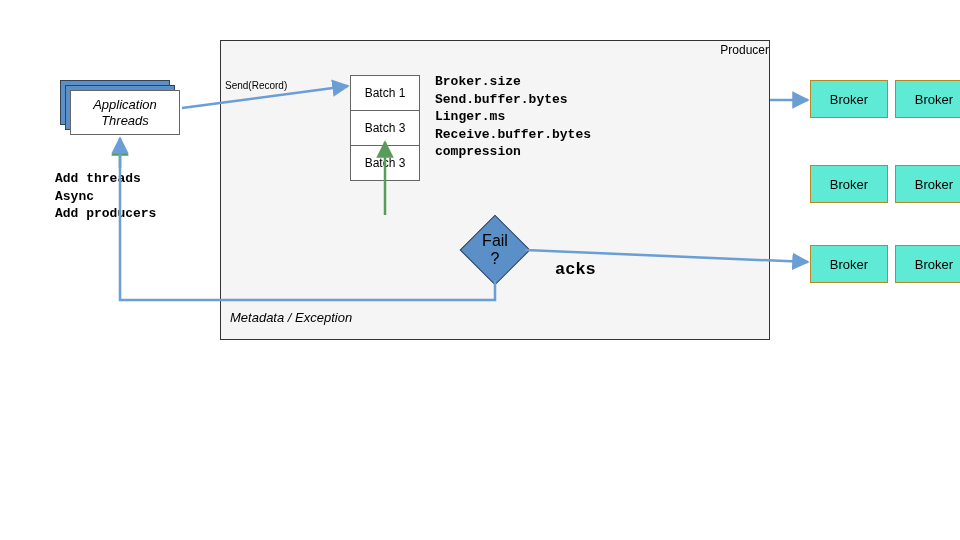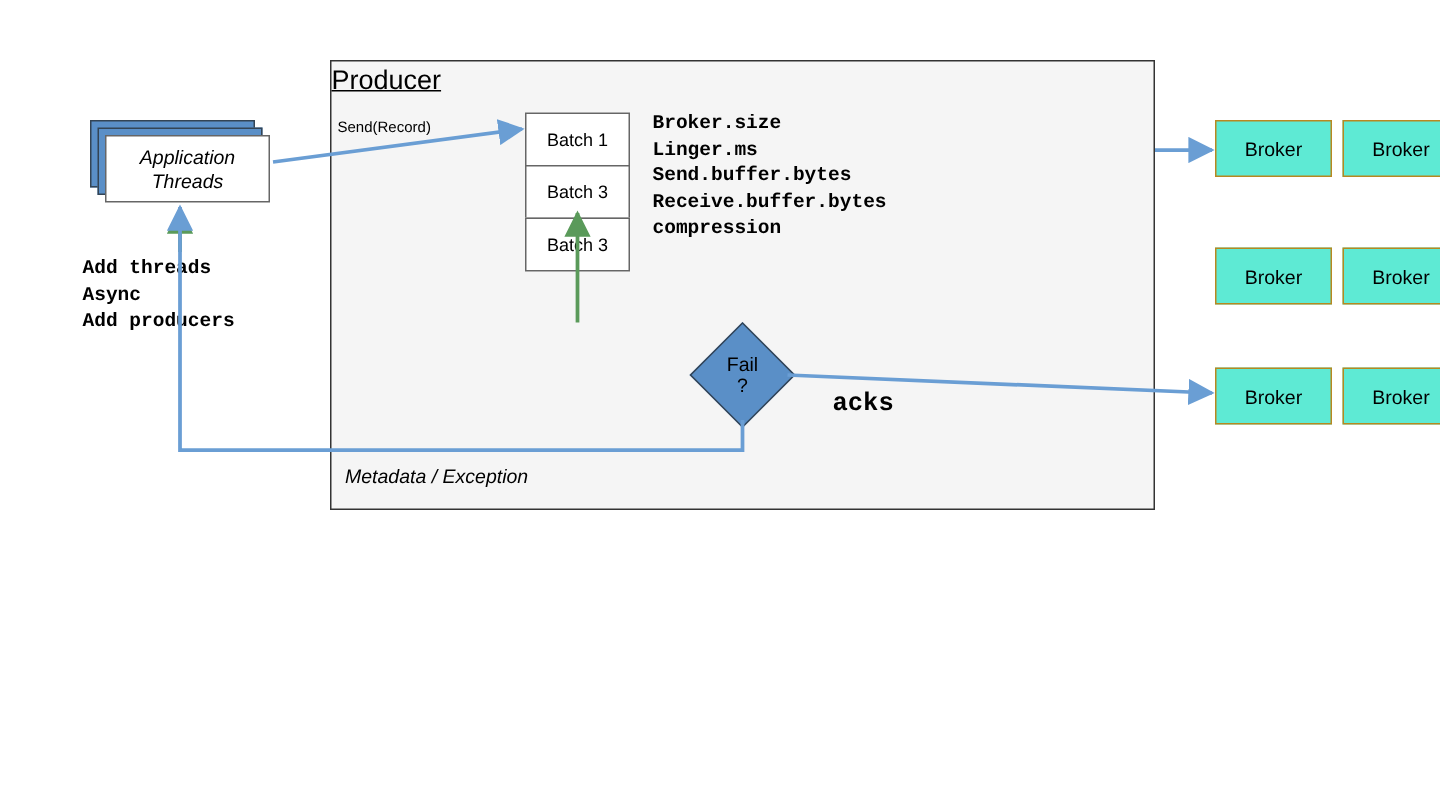--- a/index.html
+++ b/index.html
@@ -15,24 +15,23 @@
   .producer-box {
     position: absolute;
     left: 220px;
     top: 40px;
     width: 550px;
     height: 300px;
     border: 1px solid #333;
     background: #f5f5f5;
   }
   .producer-title {
-    text-align: left;
+    text-align: right;
     padding: 2px 0 6px 0;
-    font-size: 18px;
-    text-decoration: underline;
+    font-size: 12px;
   }
   .app-threads-stack {
     position: absolute;
     left: 60px;
     top: 80px;
     width: 120px;
     height: 55px;
   }
   .stack-card {
     position: absolute;
@@ -111,21 +110,21 @@
     height: 50px;
   }
   .diamond-label {
     position: absolute;
     left: 0; top: 0;
     width: 50px; height: 50px;
     display: flex;
     align-items: center;
     justify-content: center;
     text-align: center;
-    font-size: 13px;
+    font-size: 16px;
     line-height: 1.1;
     color: #000;
   }
   .acks-label {
     position: absolute;
     left: 555px;
     top: 260px;
     font-family: Liberation Mono, monospace;
     font-size: 17px;
     font-weight: bold;
@@ -174,22 +173,22 @@
 <div class="send-label">Send(Record)</div>
 
 <div class="batches">
   <div class="batch">Batch 1</div>
   <div class="batch">Batch 3</div>
   <div class="batch">Batch 3</div>
 </div>
 
 <div class="config-list">
   <div>Broker.size</div>
+  <div>Send.buffer.bytes</div>
   <div>Linger.ms</div>
-  <div>Send.buffer.bytes</div>
   <div>Receive.buffer.bytes</div>
   <div>compression</div>
 </div>
 
 <div class="hints">
   <div>Add threads</div>
   <div>Async</div>
   <div>Add producers</div>
 </div>
 

